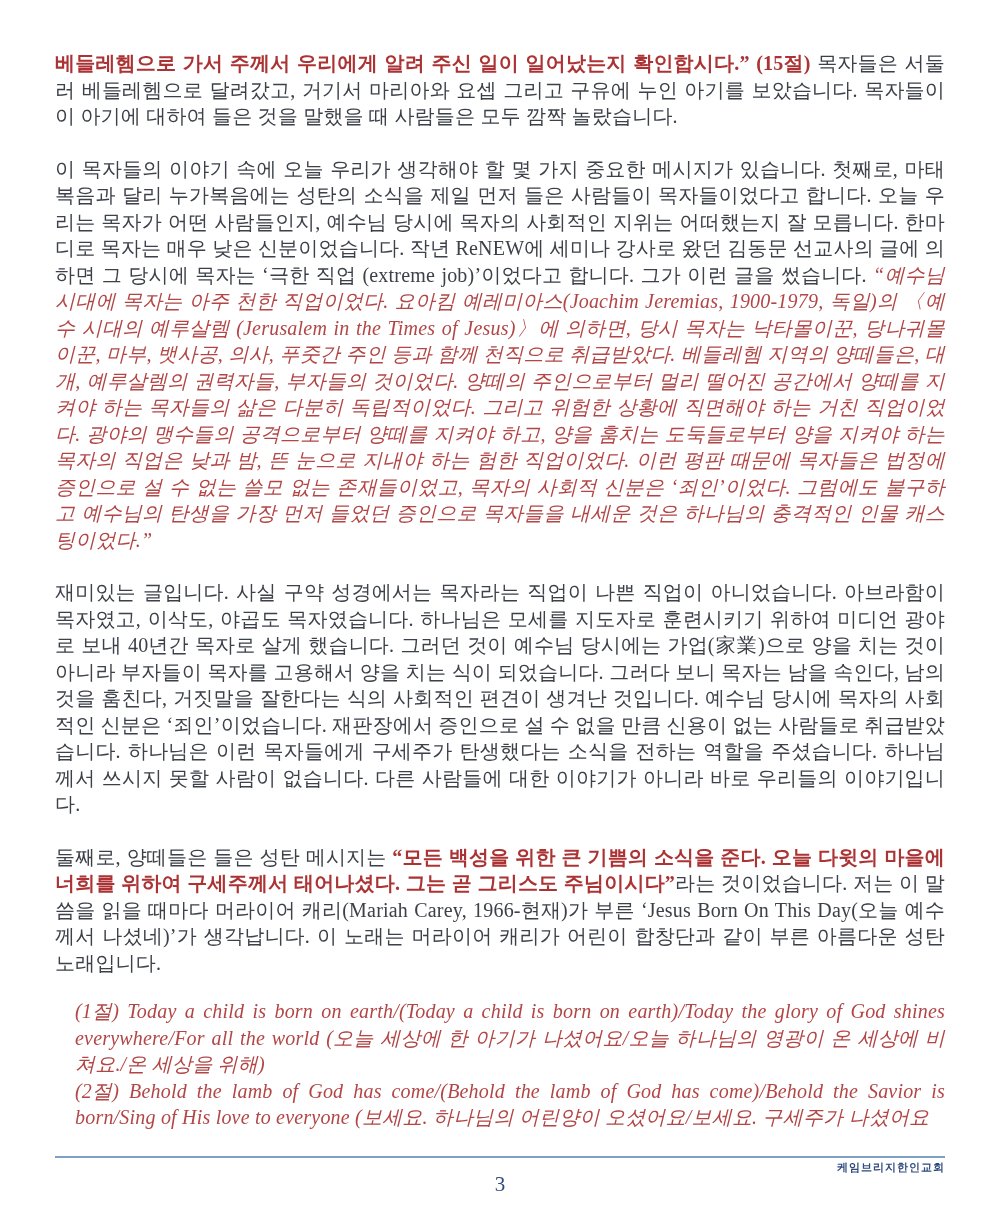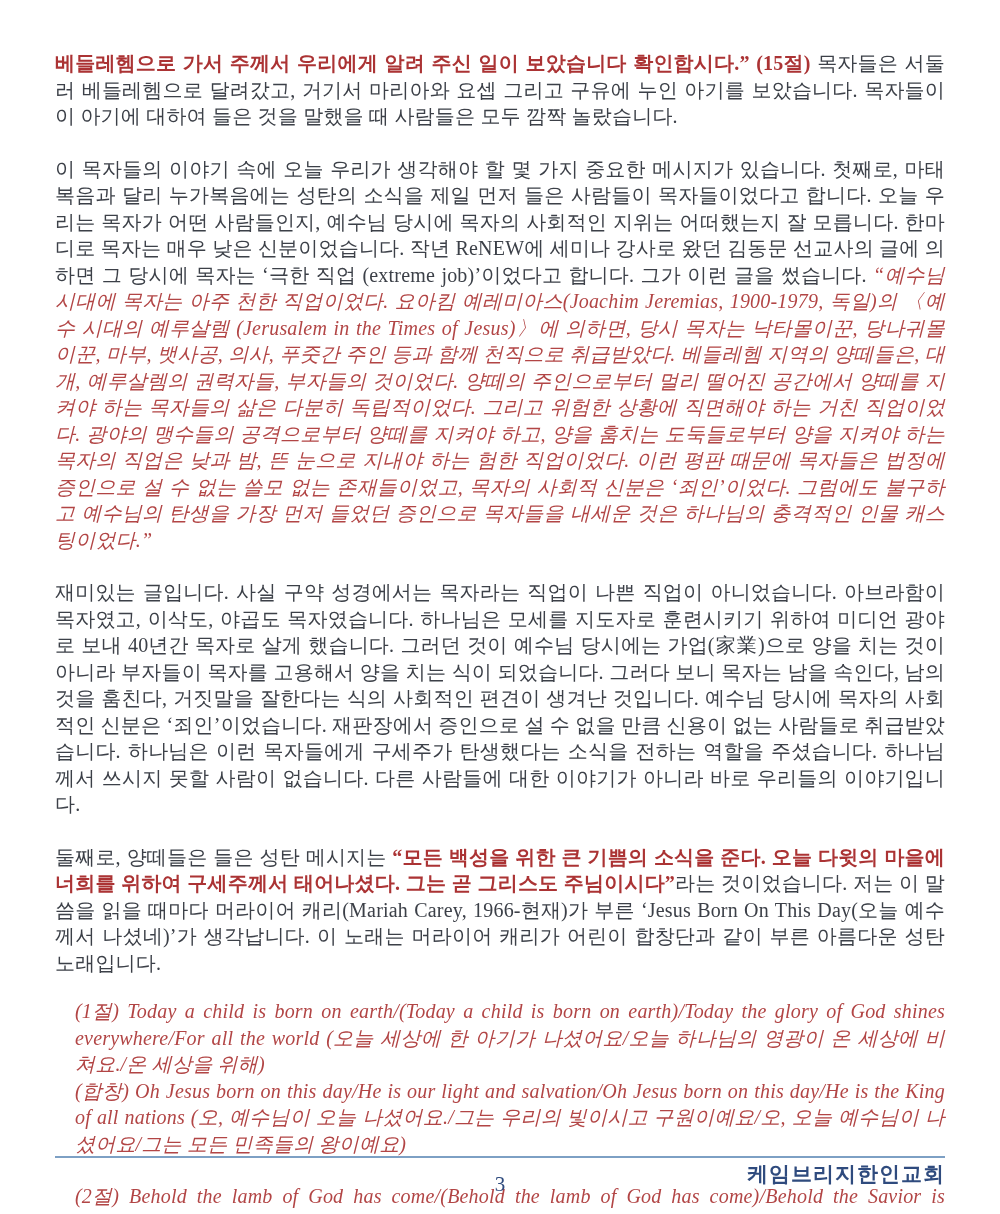--- a/index.html
+++ b/index.html
@@ -44,42 +44,41 @@
     right: 55px;
     border-top: 2px solid #7da0c4;
     height: 0;
   }
   .church-name {
     position: absolute;
     top: 1160px;
     right: 55px;
     color: #2f4b7e;
     font-weight: bold;
-    font-size: 21px;
+    font-size: 11px;
     letter-spacing: 1px;
   }
   .page-number {
     position: absolute;
     top: 1172px;
     left: 0;
     width: 100%;
     text-align: center;
     color: #2f4b7e;
     font-size: 21px;
   }
 </style>
 </head>
 <body>
 
 <div class="page">
   <div class="content" id="doc-content">
-      <p class="para"><span class="run-red-bold">베들레헴으로 가서 주께서 우리에게 알려 주신 일이 보았습니다 확인합시다.” (15절) </span><span class="run-dark">목자들은 서둘러 베들레헴으로 달려갔고, 거기서 마리아와 요셉 그리고 구유에 누인 아기를 보았습니다. 목자들이 이 아기에 대하여 들은 것을 말했을 때 사람들은 모두 깜짝 놀랐습니다.</span></p>
+      <p class="para"><span class="run-red-bold">베들레헴으로 가서 주께서 우리에게 알려 주신 일이 일어났는지 확인합시다.” (15절) </span><span class="run-dark">목자들은 서둘러 베들레헴으로 달려갔고, 거기서 마리아와 요셉 그리고 구유에 누인 아기를 보았습니다. 목자들이 이 아기에 대하여 들은 것을 말했을 때 사람들은 모두 깜짝 놀랐습니다.</span></p>
       <p class="para"><span class="run-dark">이 목자들의 이야기 속에 오늘 우리가 생각해야 할 몇 가지 중요한 메시지가 있습니다. 첫째로, 마태복음과 달리 누가복음에는 성탄의 소식을 제일 먼저 들은 사람들이 목자들이었다고 합니다. 오늘 우리는 목자가 어떤 사람들인지, 예수님 당시에 목자의 사회적인 지위는 어떠했는지 잘 모릅니다. 한마디로 목자는 매우 낮은 신분이었습니다. 작년 ReNEW에 세미나 강사로 왔던 김동문 선교사의 글에 의하면 그 당시에 목자는 ‘극한 직업 (extreme job)’이었다고 합니다. 그가 이런 글을 썼습니다. </span><span class="run-red">“예수님 시대에 목자는 아주 천한 직업이었다. 요아킴 예레미아스(Joachim Jeremias, 1900-1979, 독일)의 〈예수 시대의 예루살렘 (Jerusalem in the Times of Jesus)〉에 의하면, 당시 목자는 낙타몰이꾼, 당나귀몰이꾼, 마부, 뱃사공, 의사, 푸줏간 주인 등과 함께 천직으로 취급받았다. 베들레헴 지역의 양떼들은, 대개, 예루살렘의 권력자들, 부자들의 것이었다. 양떼의 주인으로부터 멀리 떨어진 공간에서 양떼를 지켜야 하는 목자들의 삶은 다분히 독립적이었다. 그리고 위험한 상황에 직면해야 하는 거친 직업이었다. 광야의 맹수들의 공격으로부터 양떼를 지켜야 하고, 양을 훔치는 도둑들로부터 양을 지켜야 하는 목자의 직업은 낮과 밤, 뜬 눈으로 지내야 하는 험한 직업이었다. 이런 평판 때문에 목자들은 법정에 증인으로 설 수 없는 쓸모 없는 존재들이었고, 목자의 사회적 신분은 ‘죄인’이었다. 그럼에도 불구하고 예수님의 탄생을 가장 먼저 들었던 증인으로 목자들을 내세운 것은 하나님의 충격적인 인물 캐스팅이었다.”</span></p>
       <p class="para"><span class="run-dark">재미있는 글입니다. 사실 구약 성경에서는 목자라는 직업이 나쁜 직업이 아니었습니다. 아브라함이 목자였고, 이삭도, 야곱도 목자였습니다. 하나님은 모세를 지도자로 훈련시키기 위하여 미디언 광야로 보내 40년간 목자로 살게 했습니다. 그러던 것이 예수님 당시에는 가업(家業)으로 양을 치는 것이 아니라 부자들이 목자를 고용해서 양을 치는 식이 되었습니다. 그러다 보니 목자는 남을 속인다, 남의 것을 훔친다, 거짓말을 잘한다는 식의 사회적인 편견이 생겨난 것입니다. 예수님 당시에 목자의 사회적인 신분은 ‘죄인’이었습니다.  재판장에서 증인으로 설 수 없을 만큼 신용이 없는 사람들로 취급받았습니다. 하나님은 이런 목자들에게 구세주가 탄생했다는 소식을 전하는 역할을 주셨습니다. 하나님께서 쓰시지 못할 사람이 없습니다. 다른 사람들에 대한 이야기가 아니라 바로 우리들의 이야기입니다.</span></p>
       <p class="para small-gap"><span class="run-dark">둘째로, 양떼들은 들은 성탄 메시지는 </span><span class="run-red-bold">“모든 백성을 위한 큰 기쁨의 소식을 준다. 오늘 다윗의 마을에 너희를 위하여 구세주께서 태어나셨다. 그는 곧 그리스도 주님이시다”</span><span class="run-dark">라는 것이었습니다. 저는 이 말씀을 읽을 때마다 머라이어 캐리(Mariah Carey, 1966-현재)가 부른 ‘Jesus Born On This Day(오늘 예수께서 나셨네)’가 생각납니다. 이 노래는 머라이어 캐리가 어린이 합창단과 같이 부른 아름다운 성탄 노래입니다.</span></p>
       <p class="para lyrics no-gap"><span class="run-red">(1절) Today a child is born on earth/(Today a child is born on earth)/Today the glory of God shines everywhere/For all the world (오늘 세상에 한 아기가 나셨어요/오늘 하나님의 영광이 온 세상에 비쳐요./온 세상을 위해)</span></p>
-      <p class="para lyrics"><span class="run-red">(합창) Oh Jesus born on this day/He is our light and salvation/Oh Jesus born on this day/He is the King of all nations (오, 예수님이 오늘 나셨어요./그는 우리의 빛이시고 구원이예요/오, 오늘 예수님이 나셨어요/그는 모든 민족들의 왕이예요)</span></p>
       <p class="para lyrics no-gap"><span class="run-red">(2절) Behold the lamb of God has come/(Behold the lamb of God has come)/Behold the Savior is born/Sing of His love to everyone (보세요. 하나님의 어린양이 오셨어요/보세요. 구세주가 나셨어요</span></p>
     </div>
   <div class="footer-rule"></div>
   <div class="church-name">케임브리지한인교회</div>
   <div class="page-number">3</div>
 </div>
 
 </body></html>

